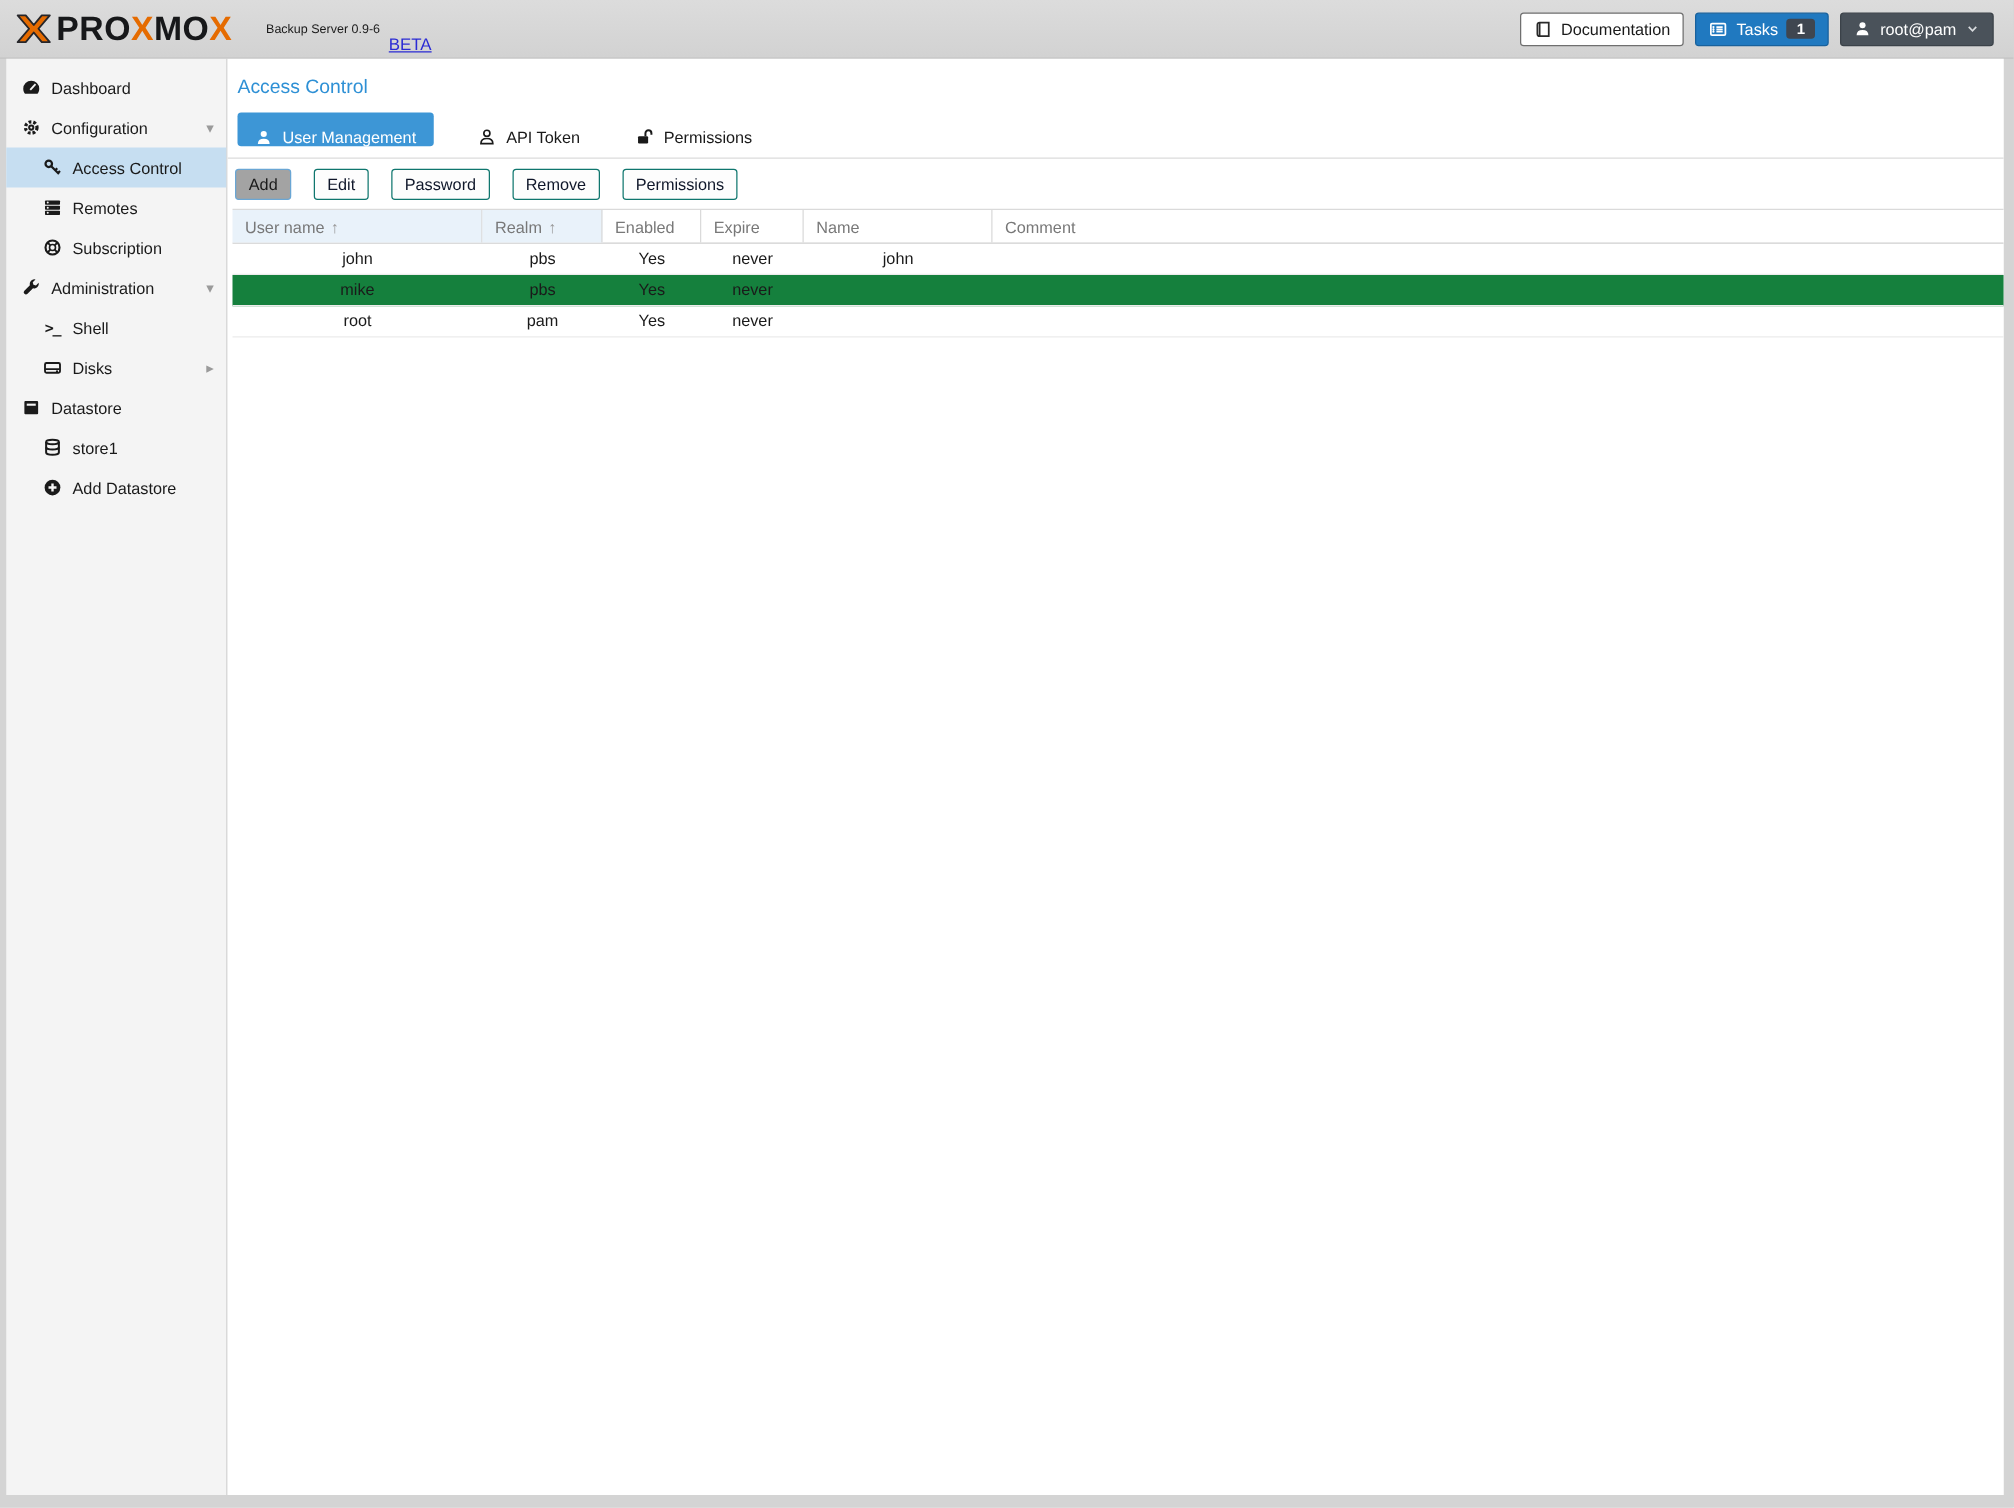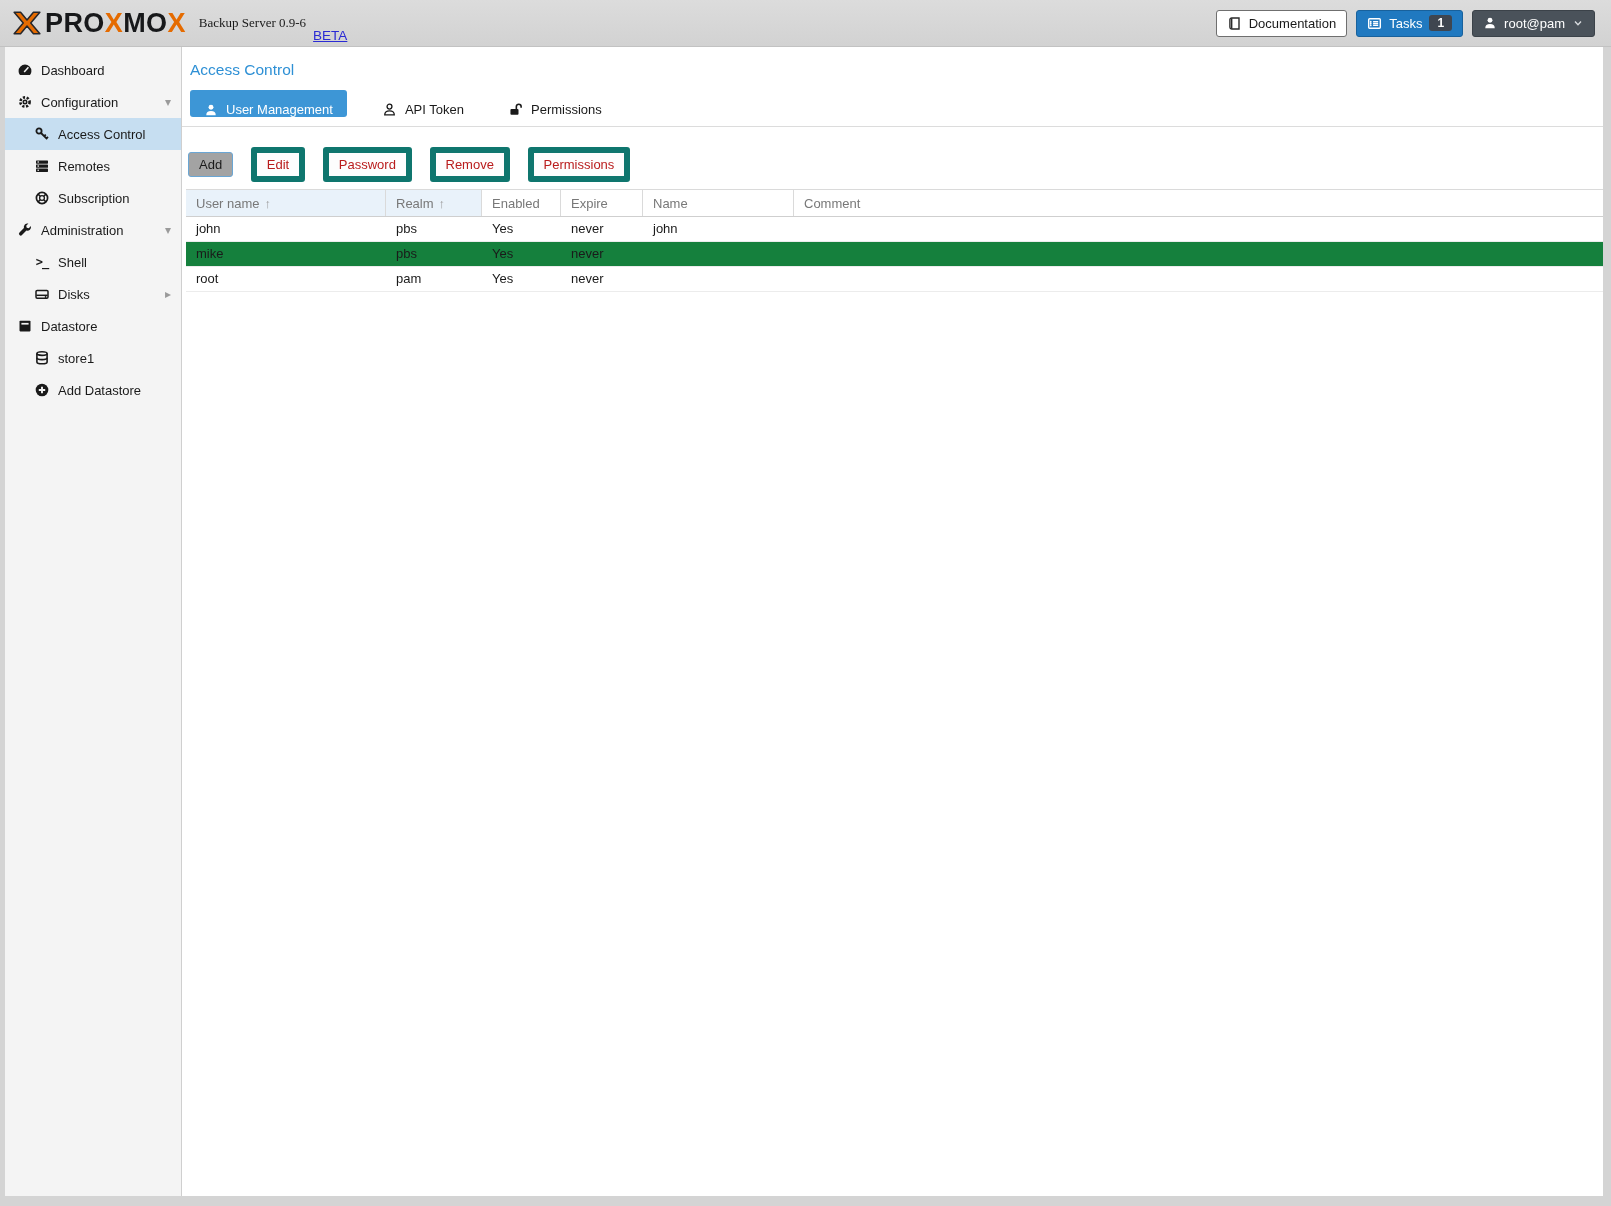--- a/index.html
+++ b/index.html
@@ -14,21 +14,21 @@
     position:absolute; top:0; left:0; width:100%; height:47px;
     background:linear-gradient(#dcdcdc,#d2d2d2);
     border-bottom:1px solid #c2c2c2;
     display:flex; align-items:center;
   }
   .brand { display:flex; align-items:center; margin-left:12px; }
   .brand-mark { display:flex; align-items:center; }
   .brand-text { font-weight:bold; font-size:27px; letter-spacing:.4px; margin-left:3px; }
   .seg-dark { color:#17181a; }
   .seg-orange { color:#e56b00; }
-  .product { margin-left:13px; font-size:13px; color:#1a1a1a;font-family:Liberation Serif, serif; }
+  .product { margin-left:27px; font-size:10px; color:#1a1a1a; }
   .beta-link { margin-left:7px; font-size:13.5px; color:#2a2ad4; text-decoration:underline; cursor:pointer;margin-top:24px; }
   .topbar-right { margin-left:auto; display:flex; align-items:center; gap:9px; margin-right:16px; }
   .tb-btn {
     height:27px; display:inline-flex; align-items:center; gap:7px;
     padding:0 10px; border-radius:3px; font-size:13px; cursor:pointer; white-space:nowrap;text-align:center;
   }
   .btn-doc  { background:#ffffff; border:1px solid #6f6f6f; color:#1a1a1a; }
   .btn-tasks{ background:#2079c0; border:1px solid #18619c; color:#ffffff; }
   .badge { background:#3f4650; border-radius:3px; padding:1px 8px; color:#fff; font-size:12px; font-weight:bold; }
   .btn-user { background:#4a525a; border:1px solid #3b4249; color:#ffffff; }
@@ -51,23 +51,23 @@
     padding:11px 0 9px 8px; border-bottom:1px solid #dcdcdc;
   }
   .tab { display:inline-flex; align-items:flex-end; gap:8px; height:27px; padding:0 9px; border-radius:3px; cursor:pointer; color:#1a1a1a; }
   .tab.active { background:#3d96d6; color:#fff; padding:0 14px; }
   .toolbar { padding:8px 0 7px 6px; }
   .btn {
     display:inline-block; padding:4px 10px; border-radius:3px; margin-right:14px;
     font-size:13px; background:#a3a3a3; cursor:pointer;
   }
   .btn.focus-blue { border:1px solid #6aa6d4; }
-  .btn.disabled { border:6px solid #0f766e; color:#b91c1c; background:#fdfdfd; cursor:default;margin-top:12px; }
-  
-  .grid { margin-left:4px; }
+  .btn.disabled { border:1px solid #0f766e; color:#0f172a; background:#fdfdfd; cursor:default; }
+  
+  .grid { margin-left:4px;text-align:center; }
   .grid-head {
     display:flex; border-top:1px solid #dadada; border-bottom:1px solid #cfcfcf;
     color:#787878; background:#ffffff;
   }
   .gh-cell { height:26px; padding:0 10px; display:flex; align-items:center; gap:5px; border-right:1px solid #dadada; cursor:pointer; white-space:nowrap; }
   .gh-cell.sorted { background:#e9f2fa; }
   .gh-last { border-right:none; }
   .sort-arrow { color:#9a9a9a; font-size:13px; }
   .grid-row { display:flex; height:25px; border-bottom:1px solid #ececec; cursor:pointer; }
   .grid-row.alt { background:#15803d; }

